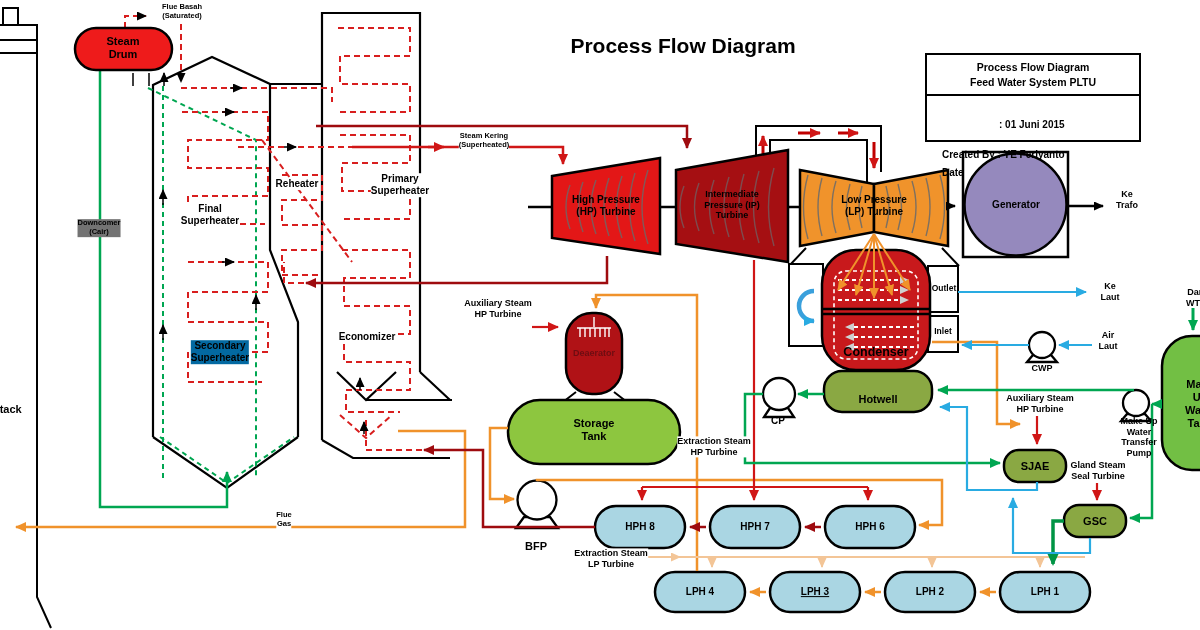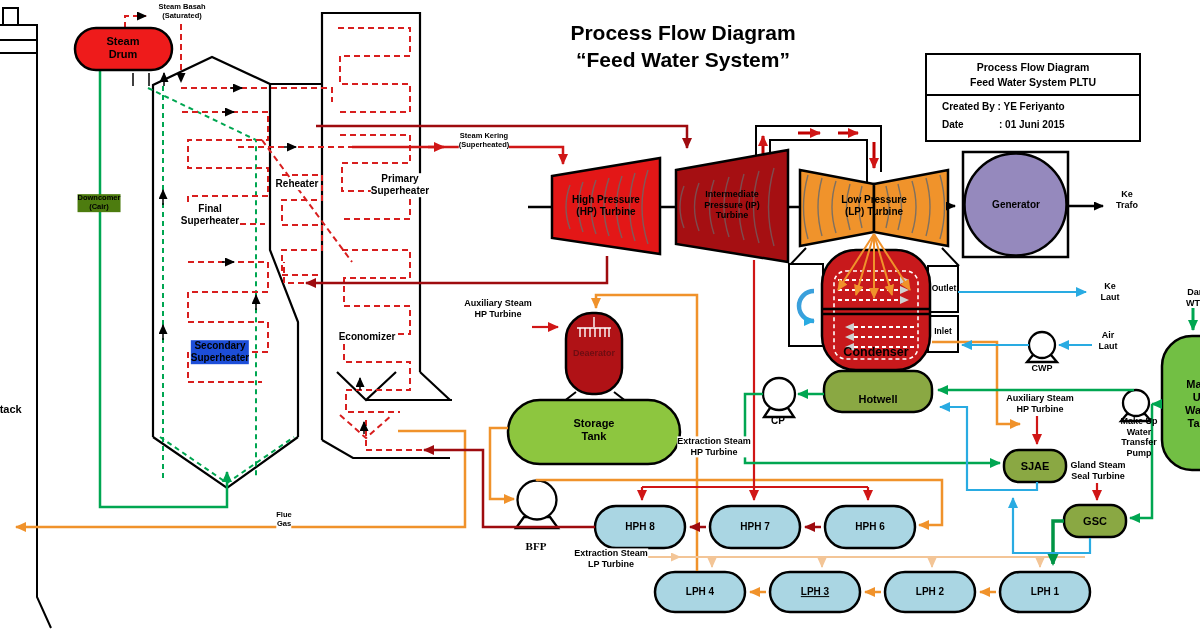--- a/index.html
+++ b/index.html
@@ -8,21 +8,21 @@
   #diagram-svg{position:absolute;left:0;top:0;z-index:1;}
   .lbl{position:absolute;transform:translate(-50%,-50%);text-align:center;white-space:pre-line;
        font-weight:bold;color:#000;line-height:1.18;z-index:2;}
   .t7{font-size:7.5px;} .t8{font-size:8.5px;} .t9{font-size:9px;} .t10{font-size:10px;}
   .t11{font-size:11px;} .t12{font-size:12.5px;} .t21{font-size:21px;line-height:1.3;}
   .maroon{color:#6d0d12;}
   #info-box{position:absolute;left:925px;top:53px;width:212px;height:85px;border:2px solid #000;
             z-index:2;background:#fff;}
   #info-box .hd{border-bottom:2px solid #000;text-align:center;padding:5px 0 4px 0;
                 font-weight:bold;font-size:10.5px;line-height:1.45;}
-  #info-box .row{position:absolute;left:15px;font-weight:bold;font-size:10px;}
+  #info-box .row{position:absolute;left:15px;font-weight:bold;font-size:10px;margin-top:48px;}
   #info-box .val{position:absolute;left:72px;font-weight:bold;font-size:10px;}
 </style>
 </head>
 <body>
 
 <div id="canvas">
 
 <svg id="diagram-svg" width="1200" height="630" viewBox="0 0 1200 630">
   <defs>
     <marker id="ar-black" markerUnits="userSpaceOnUse" markerWidth="12" markerHeight="12" refX="9" refY="4.5" orient="auto">
@@ -284,43 +284,43 @@
 
   <g fill="none" stroke="#29abe2" stroke-width="2.2">
     <path d="M958,292 H1086" marker-end="url(#ar-blue)"></path>
     <path d="M1092,345 H1059" marker-end="url(#ar-blue)"></path>
     <path d="M1029,345 H962" marker-end="url(#ar-blue)"></path>
     <path d="M1037,482 V490 H967 V407 H940" marker-end="url(#ar-blue)"></path>
     <path d="M1090,538 V553 H1013 V498" marker-end="url(#ar-blue)"></path>
   </g>
 </svg>
 
-<div class="lbl t21" style="left:683px;top:46px;width:300px;"><span>Process Flow Diagram</span><br><span>“Feed Water System”</span></div>
+<div class="lbl t21" style="left:683px;top:46px;width:300px;"><span>Process Flow Diagram</span><br></div>
 
 <div id="info-box">
   <div class="hd"><span>Process Flow Diagram</span><br><span>Feed Water System PLTU</span></div>
   <div class="row" style="top:46px;">Created By : YE Feriyanto</div>
   <div class="row" style="top:64px;">Date</div>
   <div class="val" style="top:64px;">: 01 Juni 2015</div>
 </div>
 
 <div class="lbl t11" style="left:7px;top:409px;">Stack</div>
 <div class="lbl t11" style="left:123px;top:48px;">Steam
 Drum</div>
 <div class="lbl t10" style="left:210px;top:215px;background:#fff;">Final
 Superheater</div>
-<div class="lbl t10" style="left:220px;top:352px;background:#1d4ed8;">Secondary
+<div class="lbl t10" style="left:220px;top:352px;background:#0369a1;">Secondary
 Superheater</div>
 <div class="lbl t10" style="left:297px;top:184px;background:#fff;">Reheater</div>
 <div class="lbl t10" style="left:400px;top:185px;background:#fff;">Primary
 Superheater</div>
 <div class="lbl t10" style="left:367px;top:337px;background:#fff;">Economizer</div>
-<div class="lbl t7" style="left:99px;top:203px;background:#4d7c0f;">Downcomer
+<div class="lbl t7" style="left:99px;top:228px;background:#737373;">Downcomer
 (Cair)</div>
-<div class="lbl t7" style="left:182px;top:12px;background:#fff;">Steam Basah
+<div class="lbl t7" style="left:182px;top:12px;background:#fff;">Flue Basah
 (Saturated)</div>
 <div class="lbl t7" style="left:484px;top:141px;background:#fff;">Steam Kering
 (Superheated)</div>
 <div class="lbl t7" style="left:284px;top:520px;background:#fff;">Flue
 Gas</div>
 
 <div class="lbl t10" style="left:606px;top:206px;">High Pressure
 (HP) Turbine</div>
 <div class="lbl t9" style="left:732px;top:205px;">Intermediate
 Pressure (IP)
@@ -338,21 +338,21 @@
 <div class="lbl t9" style="left:1110px;top:292px;">Ke
 Laut</div>
 <div class="lbl t9" style="left:1108px;top:341px;background:#fff;">Air
 Laut</div>
 <div class="lbl t9" style="left:1042px;top:368px;">CWP</div>
 <div class="lbl t10" style="left:778px;top:421px;">CP</div>
 
 <div class="lbl t9 maroon" style="left:594px;top:353px;">Deaerator</div>
 <div class="lbl t11" style="left:594px;top:430px;">Storage
 Tank</div>
-<div class="lbl t11" style="left:536px;top:546px;font-family:Liberation Serif, serif;">BFP</div>
+<div class="lbl t11" style="left:536px;top:546px;">BFP</div>
 <div class="lbl t9" style="left:498px;top:309px;">Auxiliary Steam
 HP Turbine</div>
 <div class="lbl t9" style="left:714px;top:447px;background:#fff;">Extraction Steam
 HP Turbine</div>
 <div class="lbl t9" style="left:611px;top:559px;background:#fff;">Extraction Steam
 LP Turbine</div>
 <div class="lbl t10" style="left:640px;top:527px;">HPH 8</div>
 <div class="lbl t10" style="left:755px;top:527px;">HPH 7</div>
 <div class="lbl t10" style="left:870px;top:527px;">HPH 6</div>
 <div class="lbl t10" style="left:700px;top:592px;">LPH 4</div>

